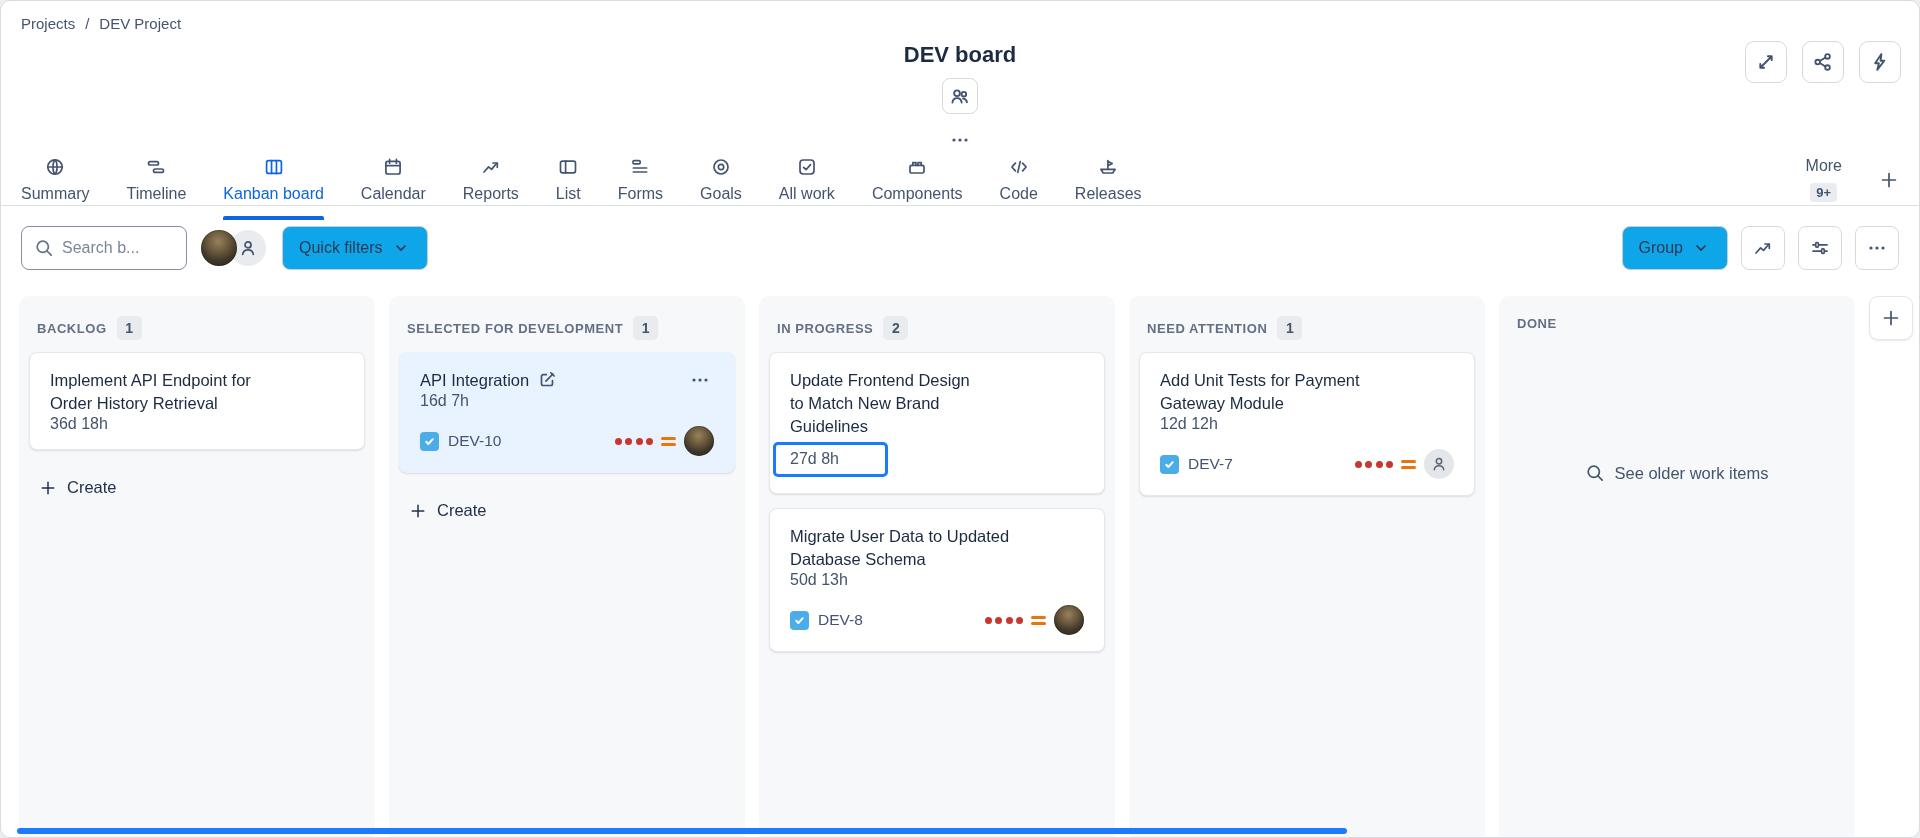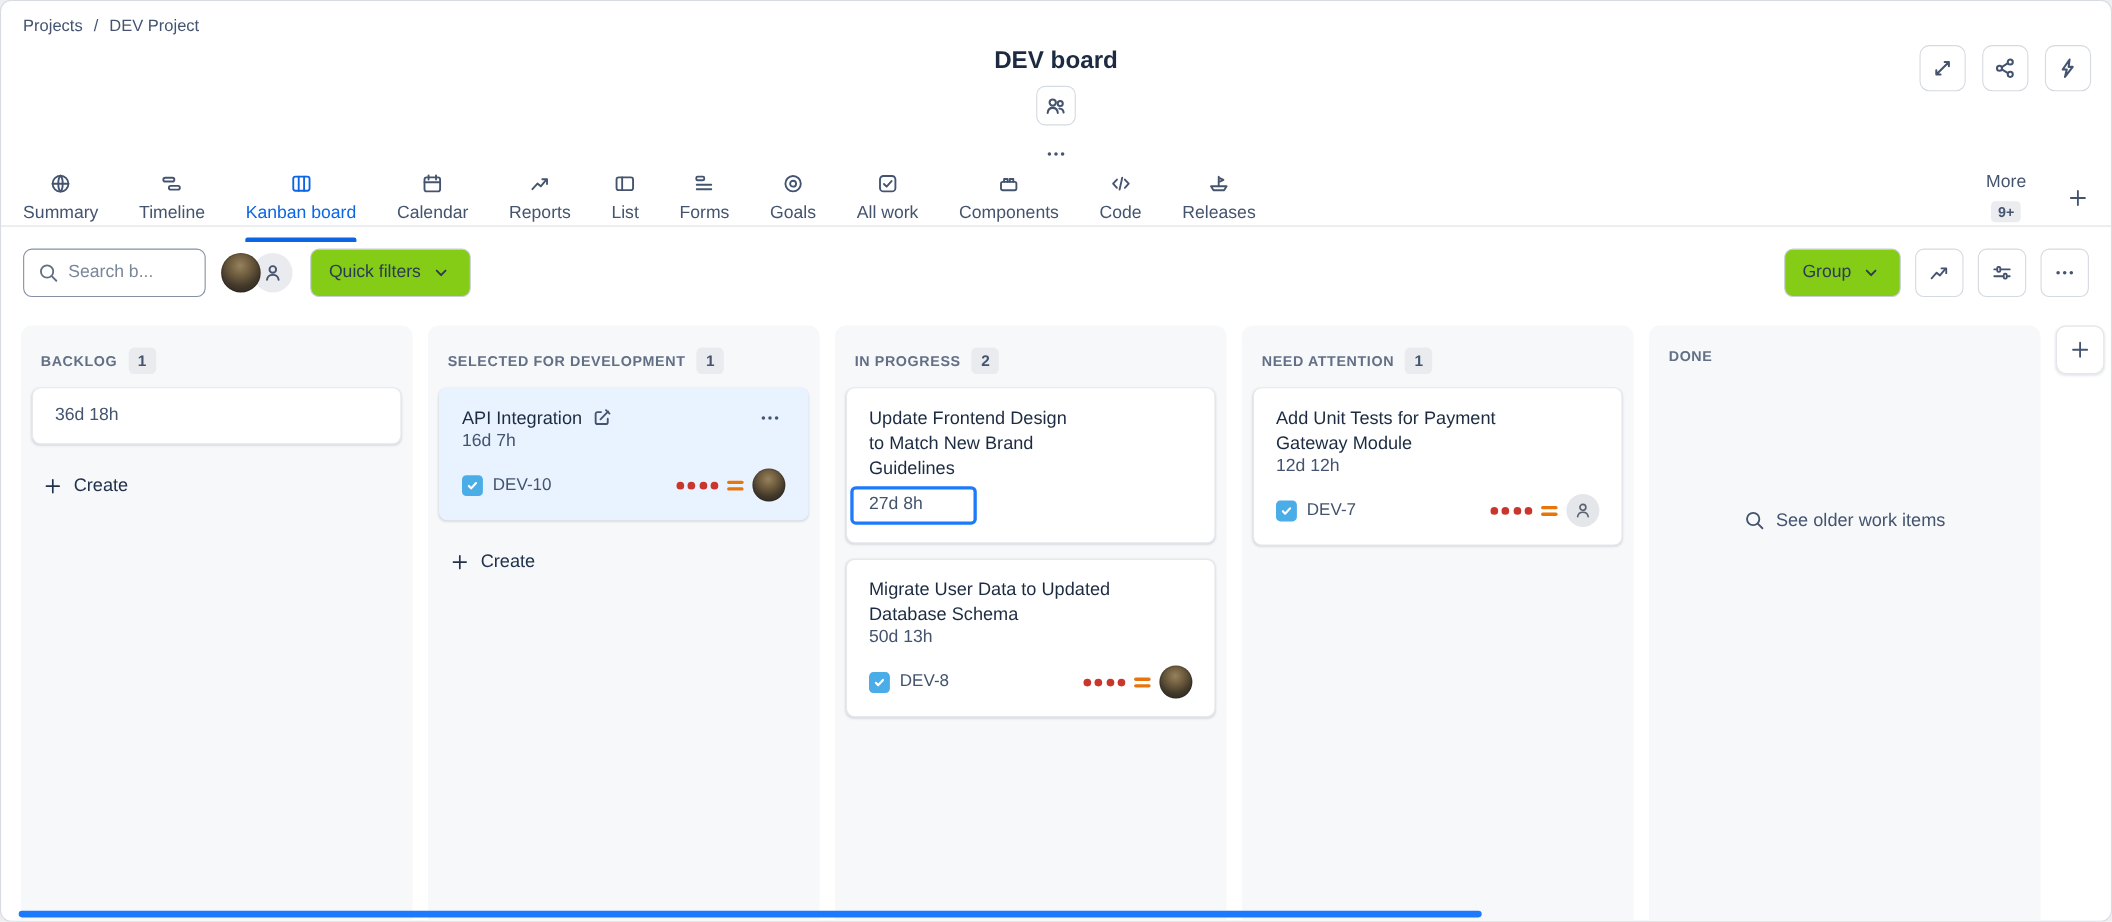--- a/index.html
+++ b/index.html
@@ -33,21 +33,21 @@
 
   
   .filterbar { display:flex; align-items:center; padding:20px 20px 0 20px; }
   .search-box { display:flex; align-items:center; gap:8px; width:166px; height:44px; border:1px solid #8590A2; border-radius:8px; padding:0 12px; color:#626F86; background:#fff; }
   .search-box input { border:none; outline:none; width:100%; font-size:16px; font-family:inherit; color:#172B4D; background:transparent; }
   .search-box input::placeholder { color:#7a8699; }
   .avatars { display:flex; align-items:center; margin-left:14px; }
   .avatar { width:36px; height:36px; border-radius:50%; cursor:pointer; }
   .avatar-photo { background:radial-gradient(circle at 48% 32%, #97825d 0%, #6e5c3e 32%, #41382a 62%, #211f1a 100%); box-shadow:inset 0 0 0 1px rgba(0,0,0,.15); z-index:2; }
   .avatar-empty { background:#e9ebee; color:#44546F; display:flex; align-items:center; justify-content:center; margin-left:-7px; z-index:1; }
-  .btn { display:flex; align-items:center; gap:8px; height:44px; border:1px solid #c8cdd6; border-radius:8px; background:#84cc16; padding:0 16px; font-size:16px; font-weight:500; color:#2b3a55; cursor:pointer; white-space:nowrap; }
+  .btn { display:flex; align-items:center; gap:8px; height:44px; border:1px solid #c8cdd6; border-radius:8px; background:#0ea5e9; padding:0 16px; font-size:16px; font-weight:500; color:#2b3a55; cursor:pointer; white-space:nowrap; }
   .quick-filters { margin-left:16px; }
   .filter-right { margin-left:auto; display:flex; gap:13px; align-items:center; }
   .filter-right .icon-btn { width:44px; height:44px; border-radius:8px; }
 
   
   .board { display:flex; gap:14px; padding:26px 14px 0 18px; align-items:flex-start; }
   .column { width:356px; min-height:582px; background:#f7f8f9; border-radius:10px; padding:8px; flex-shrink:0; position:relative; }
   .col-header { display:flex; align-items:center; gap:10px; padding:12px 8px 10px 10px; }
   .col-name { font-size:13px; font-weight:700; letter-spacing:.55px; color:#626F86; }
   .col-count { background:#e9ebee; color:#44546F; font-size:14px; font-weight:600; border-radius:5px; min-width:25px; height:24px; display:flex; align-items:center; justify-content:center; padding:0 6px; }
@@ -340,20 +340,23 @@
 
   <div class="board">
 
     <div class="column">
       <div class="col-header">
         <span class="col-name">BACKLOG</span>
         <span class="col-count">1</span>
       </div>
       <div class="col-body">
         <div class="card">
+          <div class="card-title-row">
+              <span class="card-title">Implement API Endpoint for Order History Retrieval</span>
+            </div>
           <div class="card-time">36d 18h</div>
         </div>
         <div class="create-btn">
           <span data-icon="plus">
               <svg viewBox="0 0 20 20" fill="none" stroke="currentColor" stroke-width="1.7" stroke-linecap="round" stroke-linejoin="round">
                 <path d="M10 3.6v12.8M3.6 10h12.8"></path>
               </svg>
             </span>
           <span>Create</span>
         </div>

